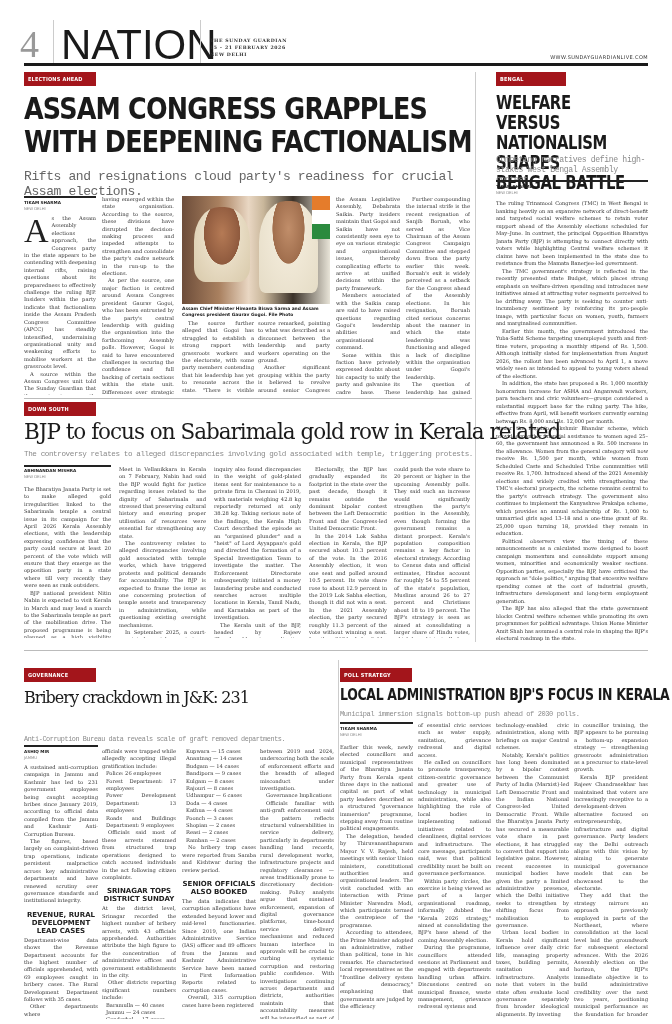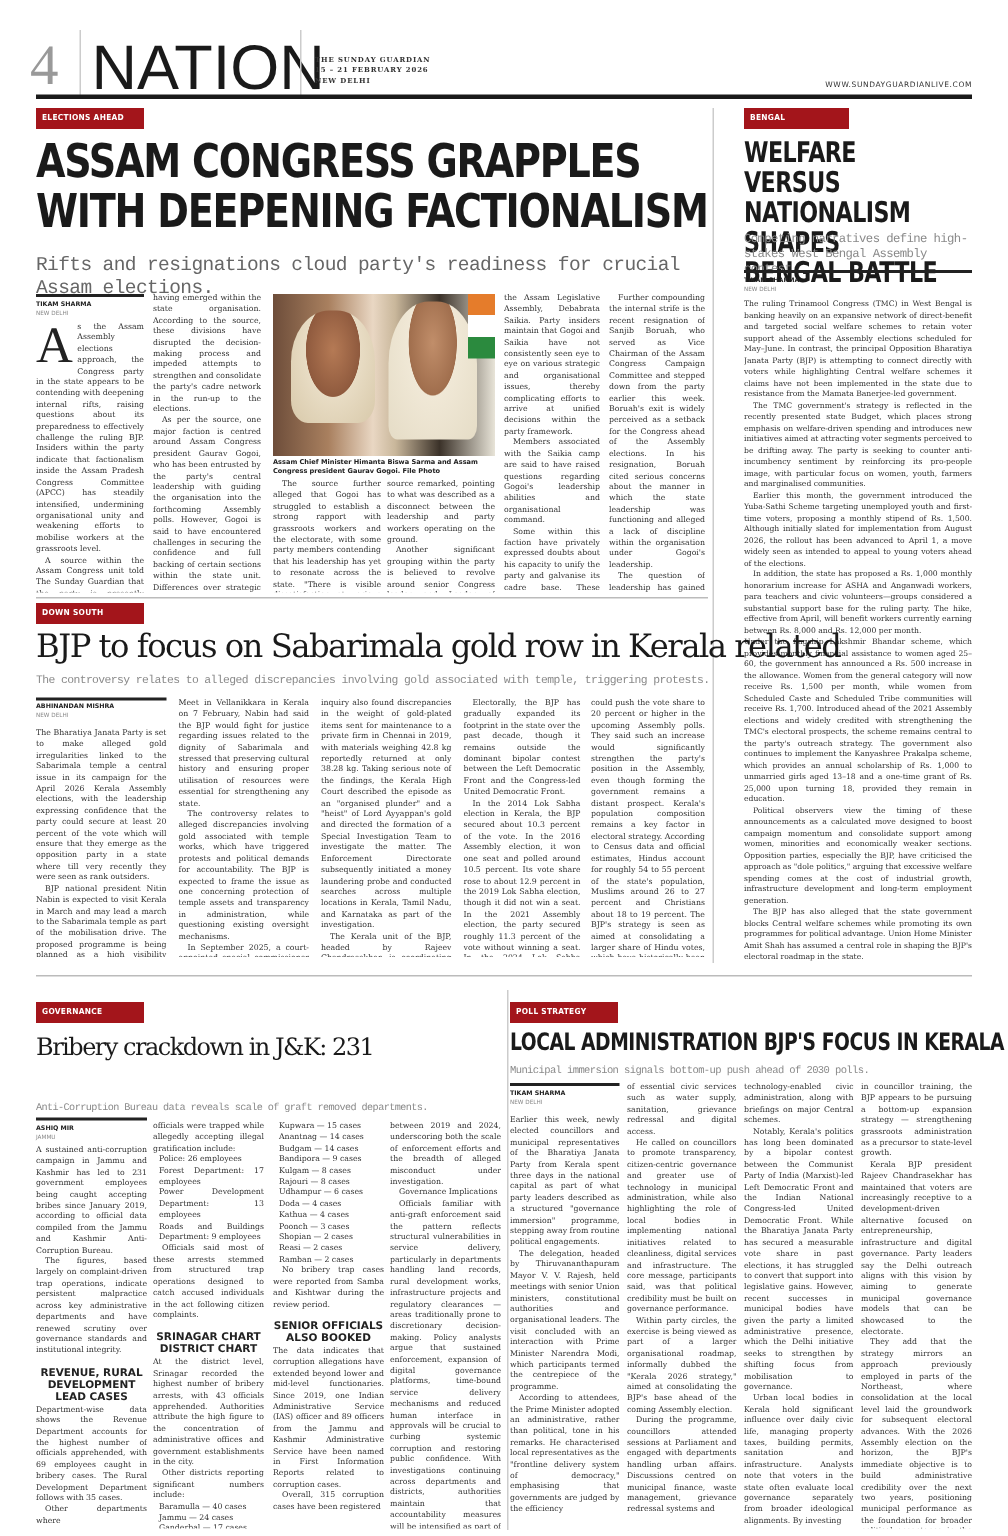--- a/index.html
+++ b/index.html
@@ -164,21 +164,21 @@
     <p class="noi">Department-wise data shows the Revenue Department accounts for the highest number of officials apprehended, with 69 employees caught in bribery cases. The Rural Development Department follows with 35 cases.</p>
     <p>Other departments where</p>
   </div>
 <div class="abs col" id="jk-col2" style="left:102px;top:748px;width:74px;height:271px">
     <p class="noi">officials were trapped while allegedly accepting illegal gratification include:</p>
     <p class="li">Police: 26 employees</p>
     <p class="li">Forest Department: 17 employees</p>
     <p class="li">Power Development Department: 13 employees</p>
     <p class="li">Roads and Buildings Department: 9 employees</p>
     <p>Officials said most of these arrests stemmed from structured trap operations designed to catch accused individuals in the act following citizen complaints.</p>
-    <div class="sub">SRINAGAR CHART DISTRICT CHART</div>
+    <div class="sub">SRINAGAR TOPS DISTRICT SUNDAY</div>
     <p class="noi">At the district level, Srinagar recorded the highest number of bribery arrests, with 43 officials apprehended. Authorities attribute the high figure to the concentration of administrative offices and government establishments in the city.</p>
     <p>Other districts reporting significant numbers include:</p>
     <p class="li">Baramulla — 40 cases</p>
     <p class="li">Jammu — 24 cases</p>
     <p class="li">Ganderbal — 17 cases</p>
   </div>
 <div class="abs col" id="jk-col3" style="left:182px;top:748px;width:74px;height:271px">
     <p class="li">Kupwara — 15 cases</p>
     <p class="li">Anantnag — 14 cases</p>
     <p class="li">Budgam — 14 cases</p>

